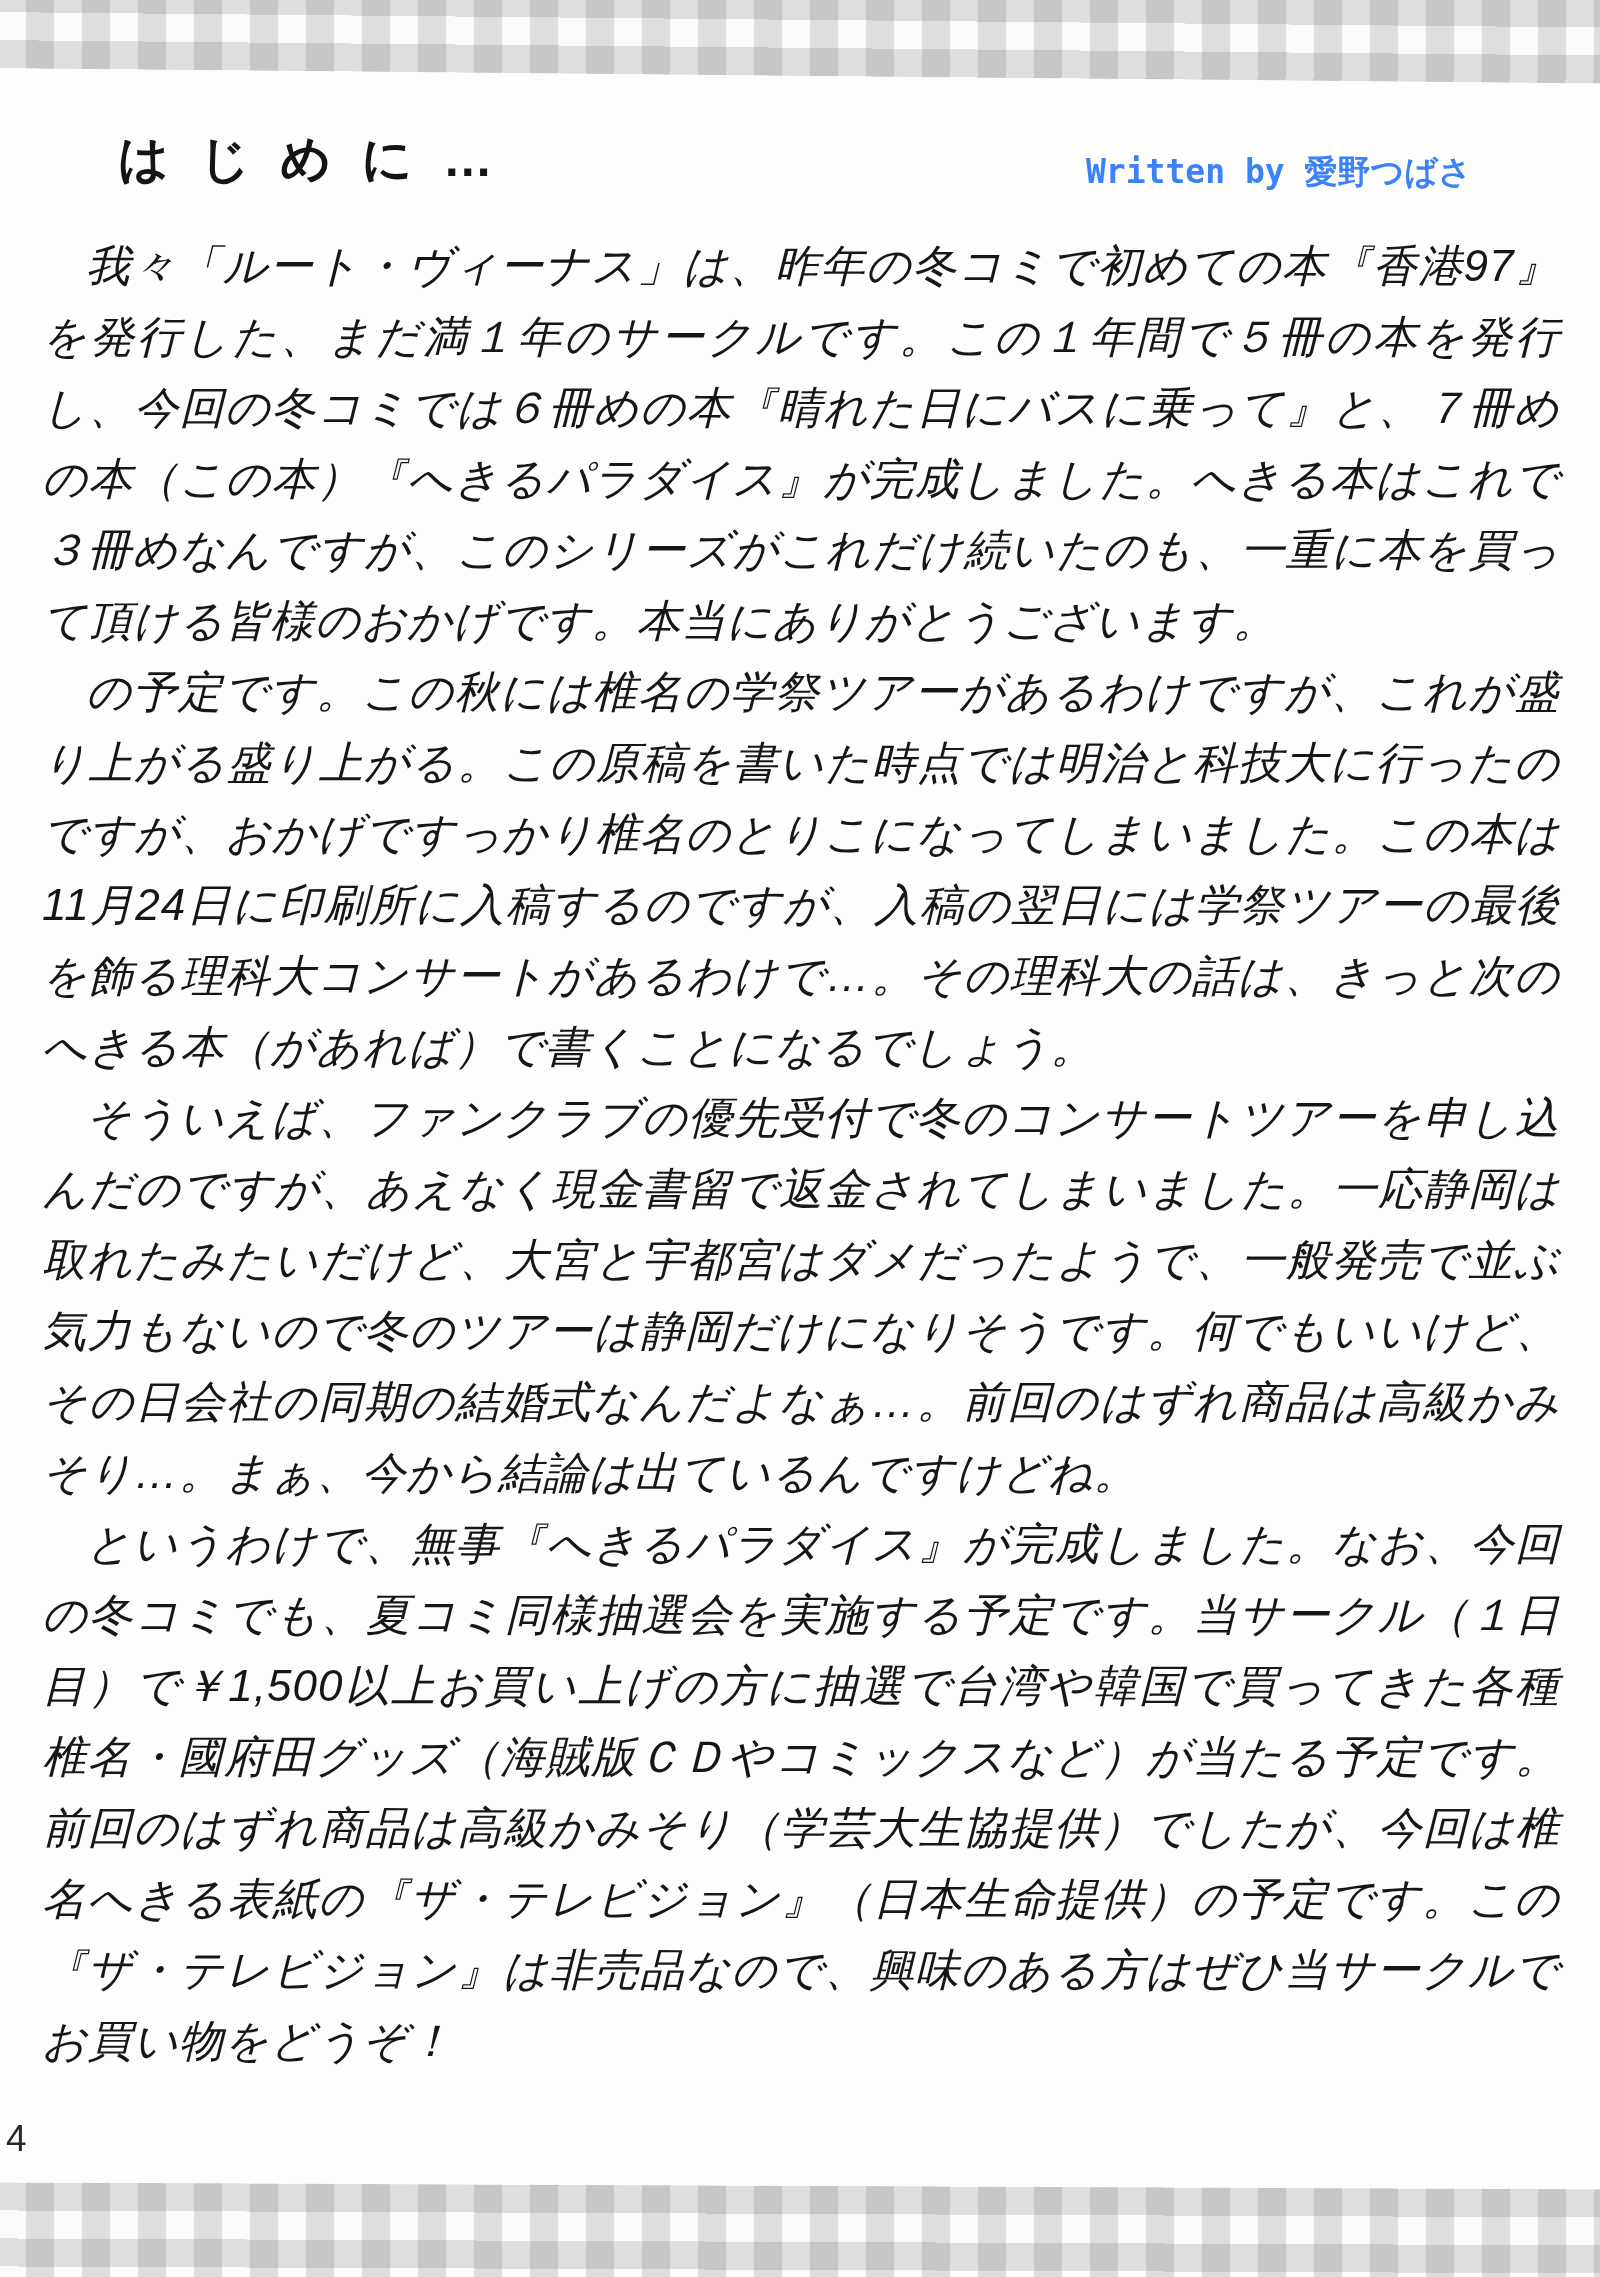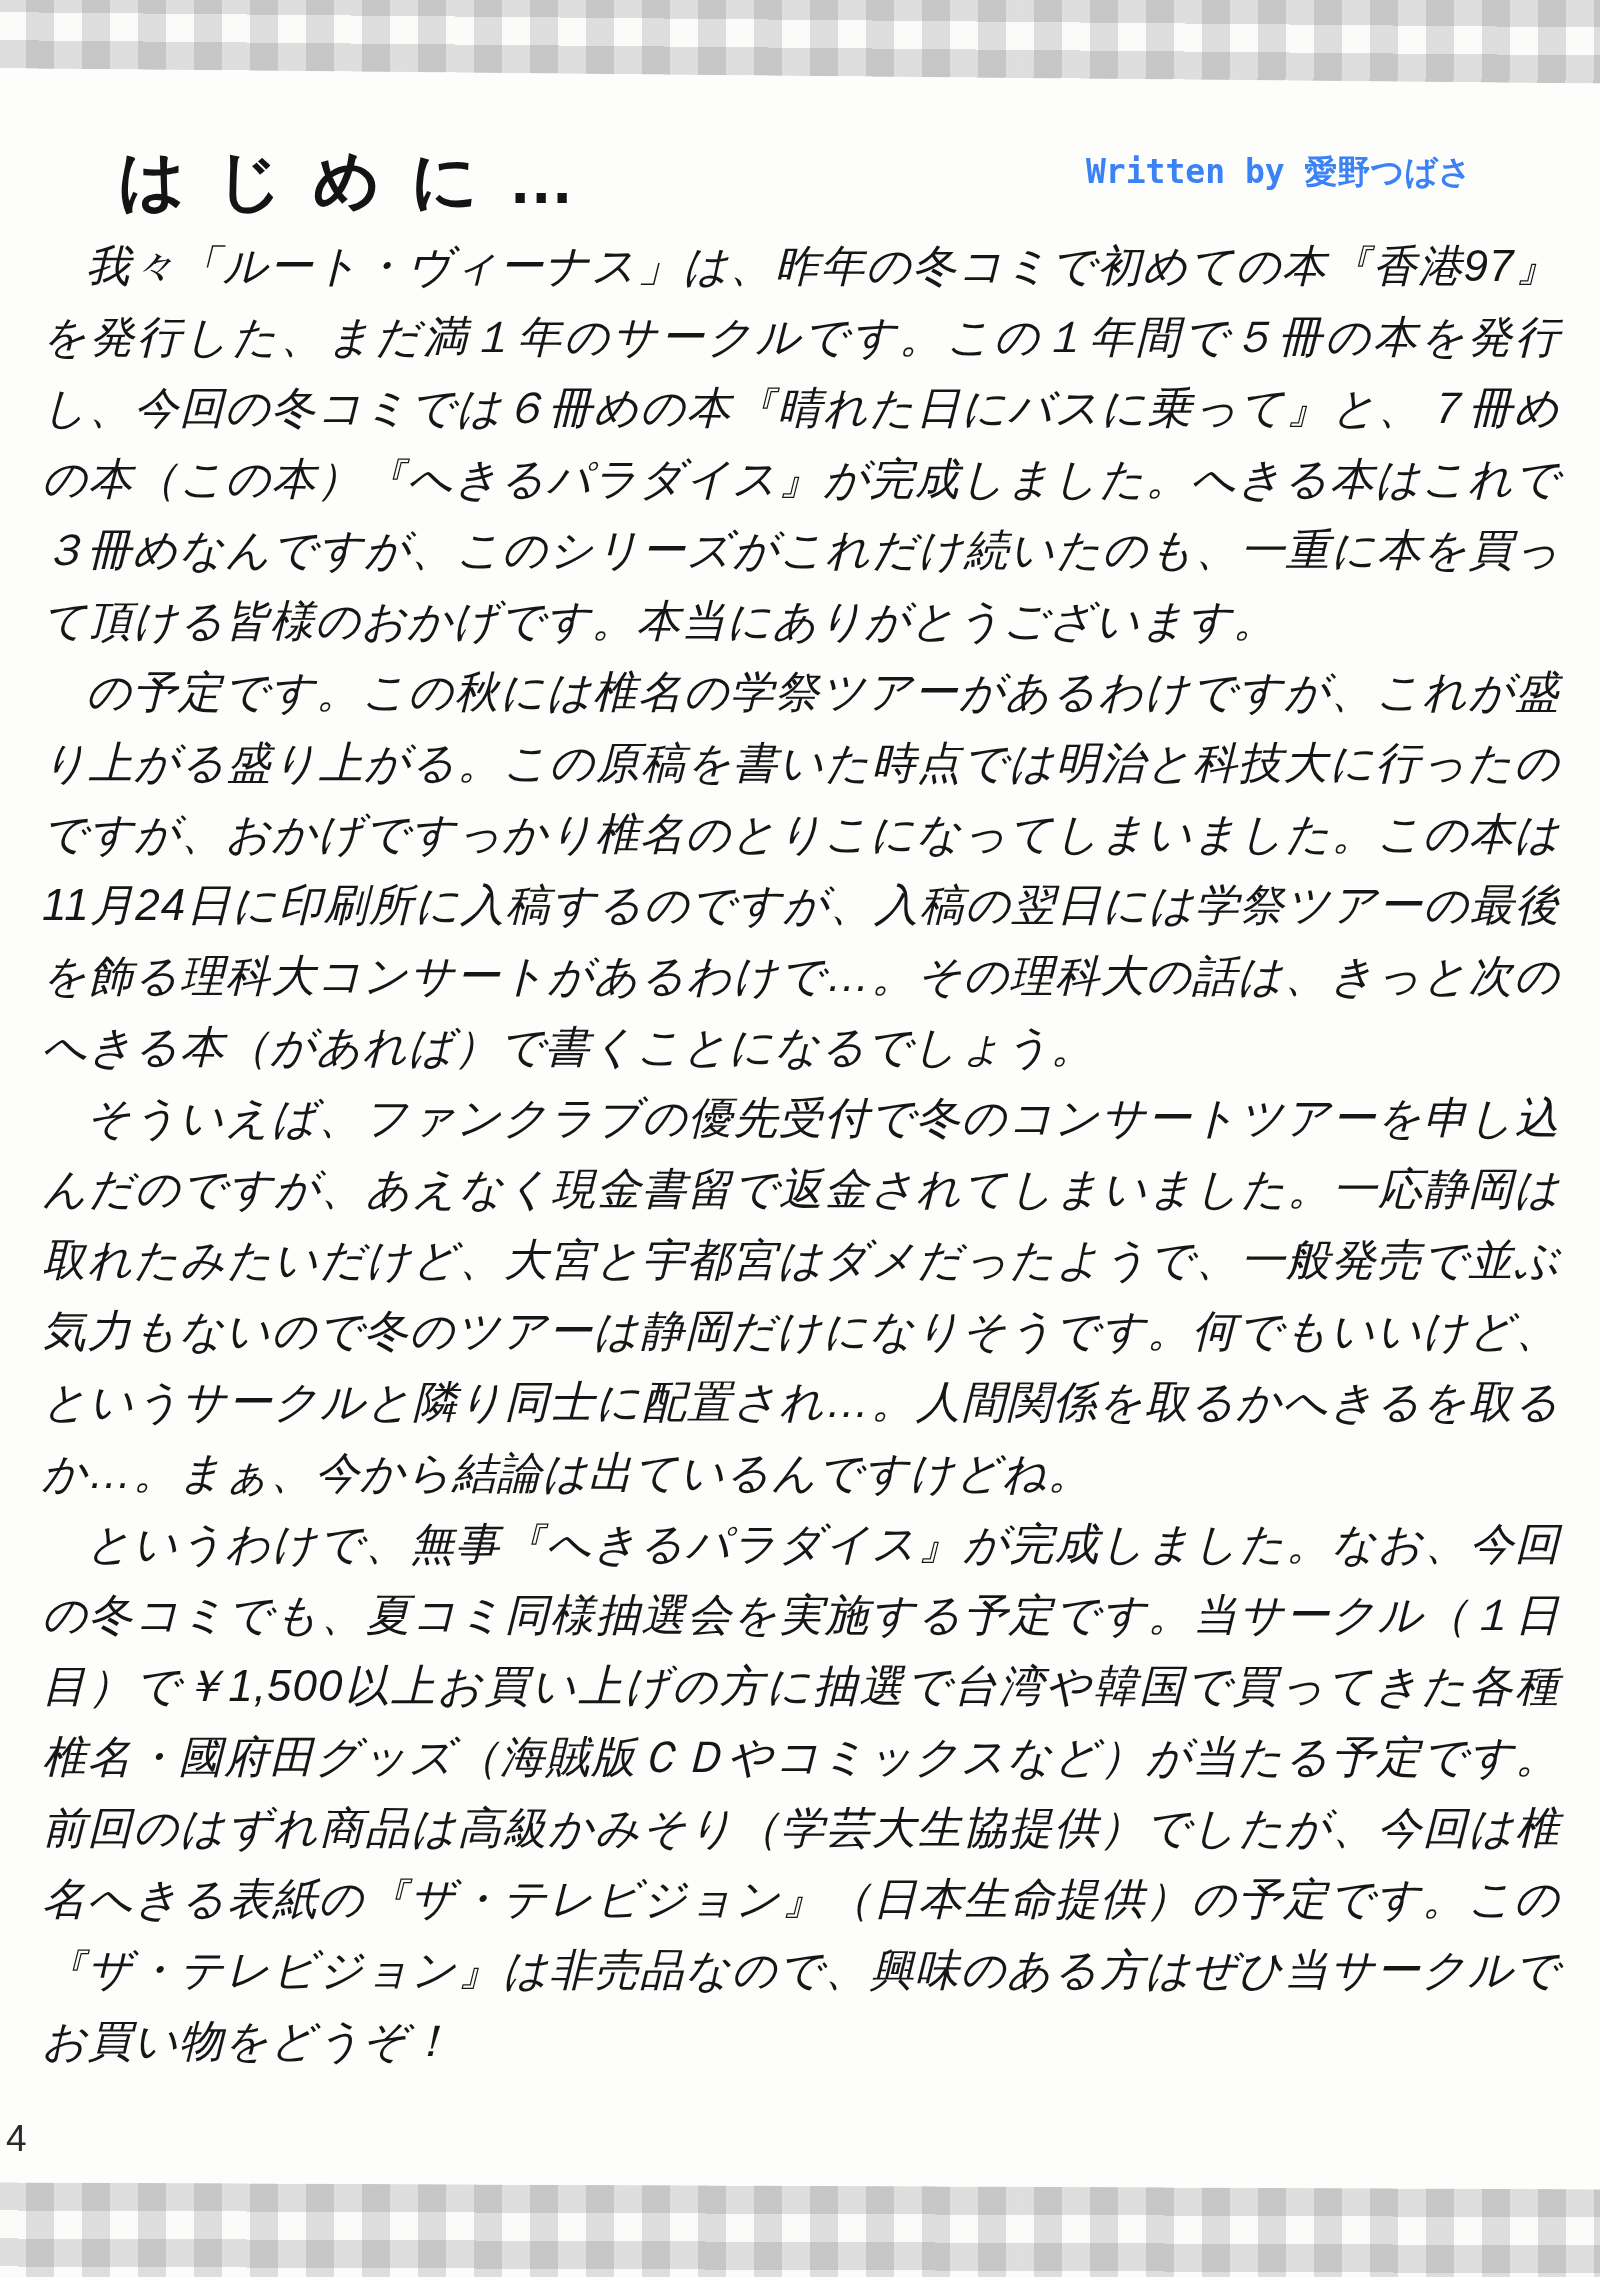--- a/index.html
+++ b/index.html
@@ -33,21 +33,21 @@
   }
   .gingham-bottom {
     top: 2186px;
     height: 140px;
     transform: rotate(0.25deg);
   }
   .page-title {
     position: absolute;
     left: 118px;
     top: 92px;
-    font-size: 66px;
+    font-size: 50px;
     font-weight: 900;
     letter-spacing: 30px;
     white-space: nowrap;
     color: #141414;
   }
   .byline {
     position: absolute;
     left: 1086px;
     top: 150px;
     font-family: "DejaVu Sans Mono", monospace;
@@ -87,21 +87,21 @@
 
   <div class="gingham gingham-top"></div>
 
   <h1 class="page-title">はじめに…</h1>
 
   <div class="byline">Written by 愛野つばさ</div>
 
   <div class="body-text">
     <p class="body-para">我々「ルート・ヴィーナス」は、昨年の冬コミで初めての本『香港97』を発行した、まだ満１年のサークルです。この１年間で５冊の本を発行し、今回の冬コミでは６冊めの本『晴れた日にバスに乗って』と、７冊めの本（この本）『へきるパラダイス』が完成しました。へきる本はこれで３冊めなんですが、このシリーズがこれだけ続いたのも、一重に本を買って頂ける皆様のおかげです。本当にありがとうございます。</p>
     <p class="body-para">の予定です。この秋には椎名の学祭ツアーがあるわけですが、これが盛り上がる盛り上がる。この原稿を書いた時点では明治と科技大に行ったのですが、おかげですっかり椎名のとりこになってしまいました。この本は11月24日に印刷所に入稿するのですが、入稿の翌日には学祭ツアーの最後を飾る理科大コンサートがあるわけで…。その理科大の話は、きっと次のへきる本（があれば）で書くことになるでしょう。</p>
-    <p class="body-para">そういえば、ファンクラブの優先受付で冬のコンサートツアーを申し込んだのですが、あえなく現金書留で返金されてしまいました。一応静岡は取れたみたいだけど、大宮と宇都宮はダメだったようで、一般発売で並ぶ気力もないので冬のツアーは静岡だけになりそうです。何でもいいけど、というサークルと隣り同士に配置され…。人間関係を取るかへきるを取るか…。まぁ、今から結論は出ているんですけどね。</p>
+    <p class="body-para">そういえば、ファンクラブの優先受付で冬のコンサートツアーを申し込んだのですが、あえなく現金書留で返金されてしまいました。一応静岡は取れたみたいだけど、大宮と宇都宮はダメだったようで、一般発売で並ぶ気力もないので冬のツアーは静岡だけになりそうです。何でもいいけど、その日会社の同期の結婚式なんだよなぁ…。前回のはずれ商品は高級かみそり…。まぁ、今から結論は出ているんですけどね。</p>
     <p class="body-para">というわけで、無事『へきるパラダイス』が完成しました。なお、今回の冬コミでも、夏コミ同様抽選会を実施する予定です。当サークル（１日目）で￥1,500以上お買い上げの方に抽選で台湾や韓国で買ってきた各種椎名・國府田グッズ（海賊版ＣＤやコミックスなど）が当たる予定です。前回のはずれ商品は高級かみそり（学芸大生協提供）でしたが、今回は椎名へきる表紙の『ザ・テレビジョン』（日本生命提供）の予定です。この『ザ・テレビジョン』は非売品なので、興味のある方はぜひ当サークルでお買い物をどうぞ！</p>
   </div>
 
   <div class="page-number">4</div>
 
   <div class="gingham gingham-bottom"></div>
 
 </div>
 
 </body></html>

